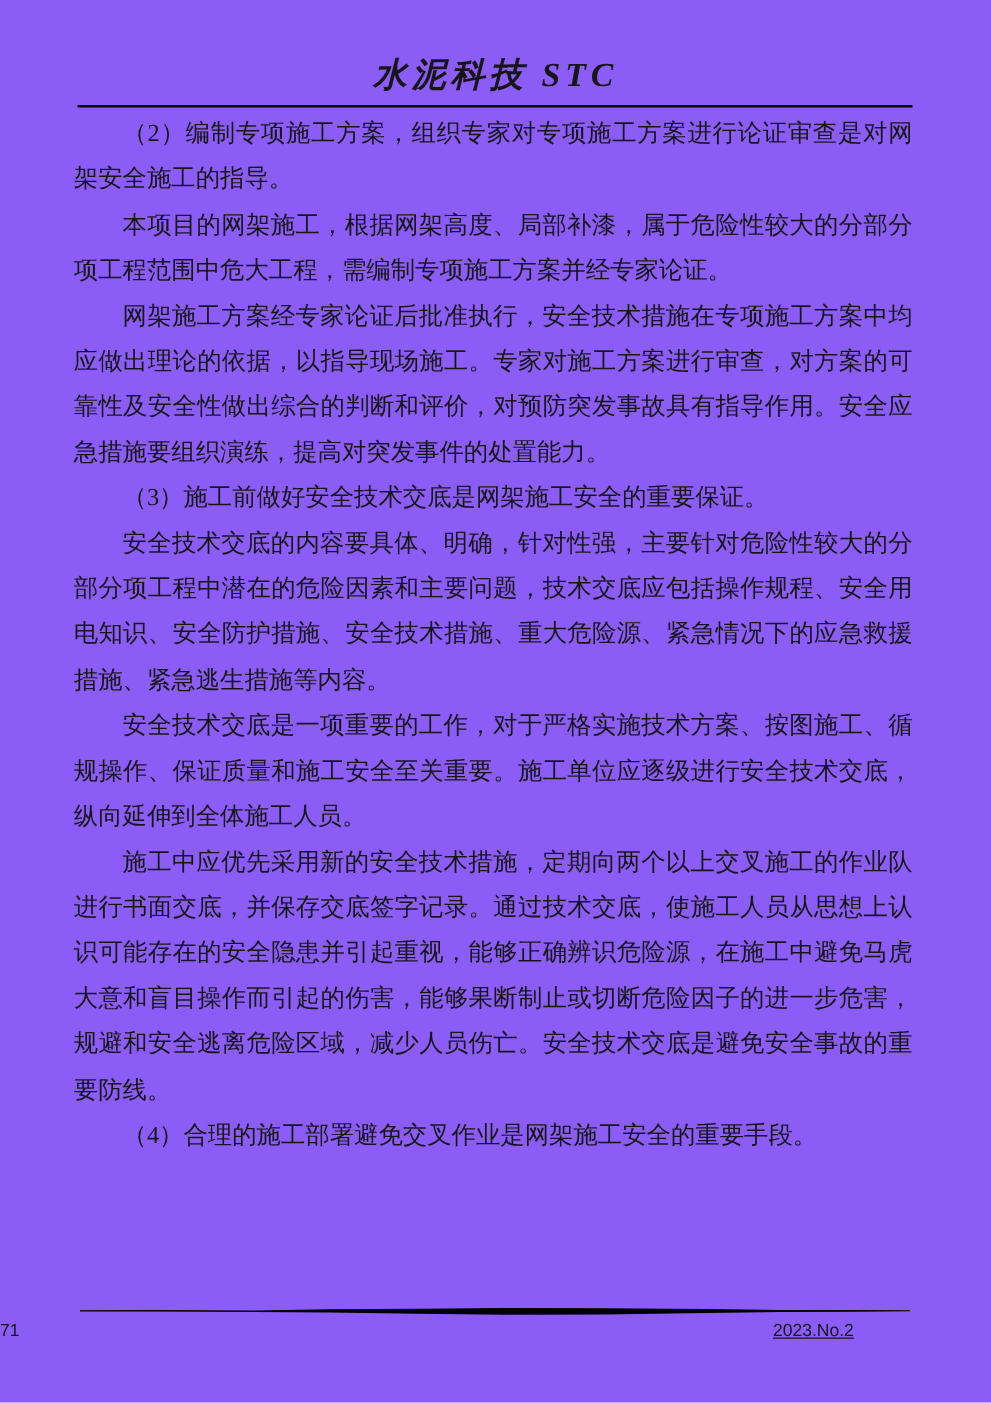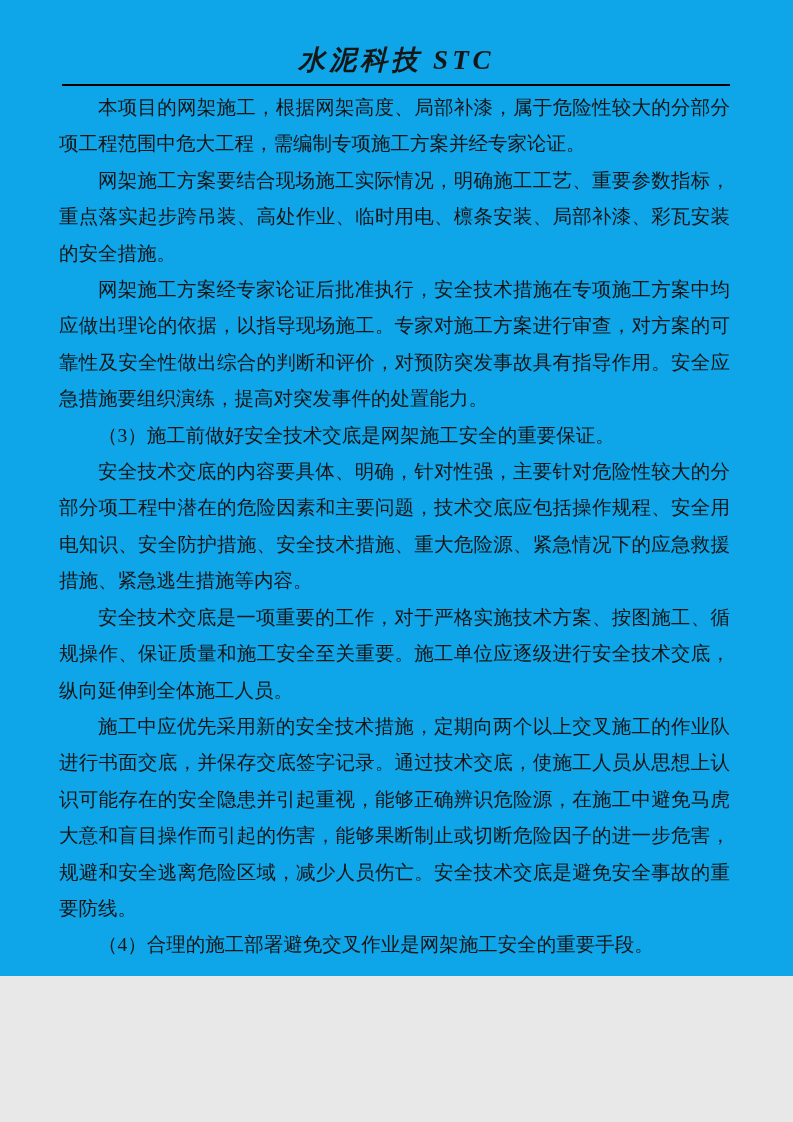--- a/index.html
+++ b/index.html
@@ -1,21 +1,21 @@
 <!DOCTYPE html>
 <html><head>
 <meta charset="utf-8">
 <style>
   html, body { margin: 0; padding: 0; background: #e8e8e8; }
   .page {
     position: relative;
     width: 793px;
-    height: 976px;
+    height: 1122px;
     margin: 0 auto;
-    background: #0ea5e9;
+    background: #8b5cf6;
     color: #161616;
     font-family: "Liberation Serif", "DejaVu Serif", serif;
     overflow: hidden;
   }
   .header-title {
     position: absolute;
     top: 42px;
     left: 0;
     width: 100%;
     text-align: center;
@@ -76,22 +76,22 @@
 </head>
 <body>
 
 <div class="page">
 
   <div class="header-title">水泥科技 STC</div>
 
   <div class="header-rule"></div>
 
   <div class="body-text">
+      <p>（2）编制专项施工方案，组织专家对专项施工方案进行论证审查是对网架安全施工的指导。</p>
       <p>本项目的网架施工，根据网架高度、局部补漆，属于危险性较大的分部分项工程范围中危大工程，需编制专项施工方案并经专家论证。</p>
-      <p>网架施工方案要结合现场施工实际情况，明确施工工艺、重要参数指标，重点落实起步跨吊装、高处作业、临时用电、檩条安装、局部补漆、彩瓦安装的安全措施。</p>
       <p>网架施工方案经专家论证后批准执行，安全技术措施在专项施工方案中均应做出理论的依据，以指导现场施工。专家对施工方案进行审查，对方案的可靠性及安全性做出综合的判断和评价，对预防突发事故具有指导作用。安全应急措施要组织演练，提高对突发事件的处置能力。</p>
       <p>（3）施工前做好安全技术交底是网架施工安全的重要保证。</p>
       <p>安全技术交底的内容要具体、明确，针对性强，主要针对危险性较大的分部分项工程中潜在的危险因素和主要问题，技术交底应包括操作规程、安全用电知识、安全防护措施、安全技术措施、重大危险源、紧急情况下的应急救援措施、紧急逃生措施等内容。</p>
       <p>安全技术交底是一项重要的工作，对于严格实施技术方案、按图施工、循规操作、保证质量和施工安全至关重要。施工单位应逐级进行安全技术交底，纵向延伸到全体施工人员。</p>
       <p>施工中应优先采用新的安全技术措施，定期向两个以上交叉施工的作业队进行书面交底，并保存交底签字记录。通过技术交底，使施工人员从思想上认识可能存在的安全隐患并引起重视，能够正确辨识危险源，在施工中避免马虎大意和盲目操作而引起的伤害，能够果断制止或切断危险因子的进一步危害，规避和安全逃离危险区域，减少人员伤亡。安全技术交底是避免安全事故的重要防线。</p>
       <p>（4）合理的施工部署避免交叉作业是网架施工安全的重要手段。</p>
     </div>
 
   <div class="footer-rule">
     <svg viewBox="0 0 664 10" preserveAspectRatio="none" aria-hidden="true">

